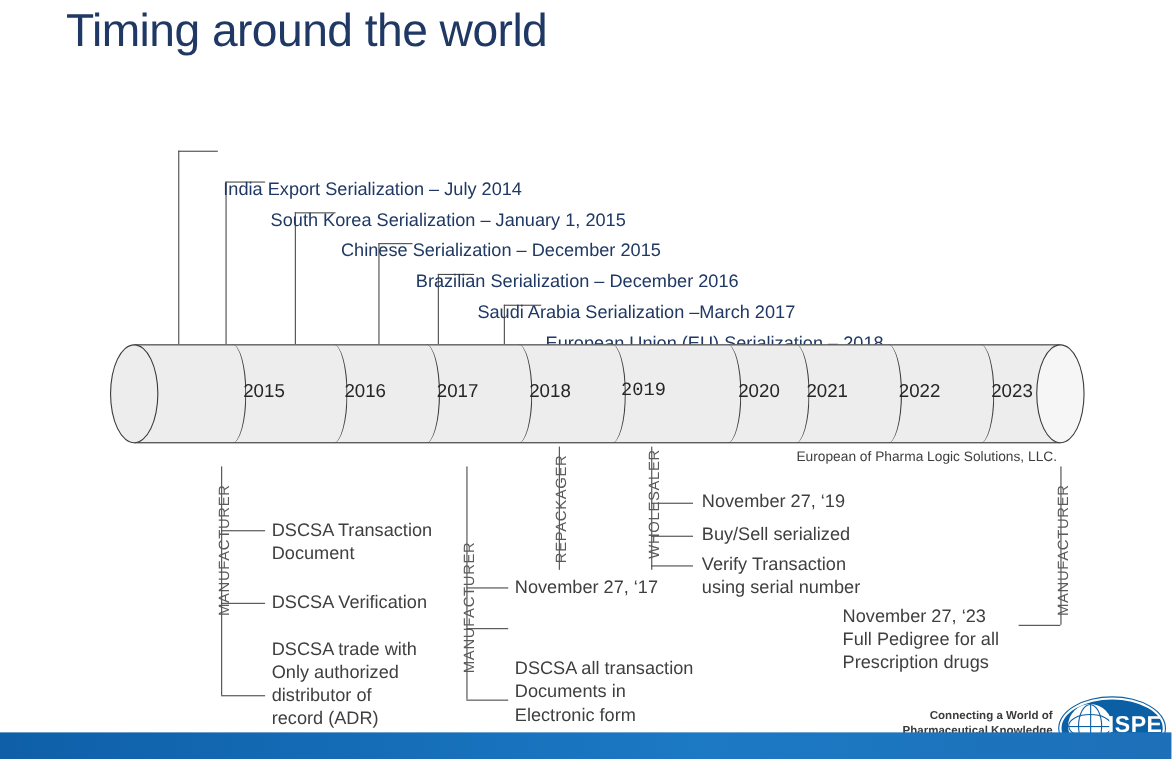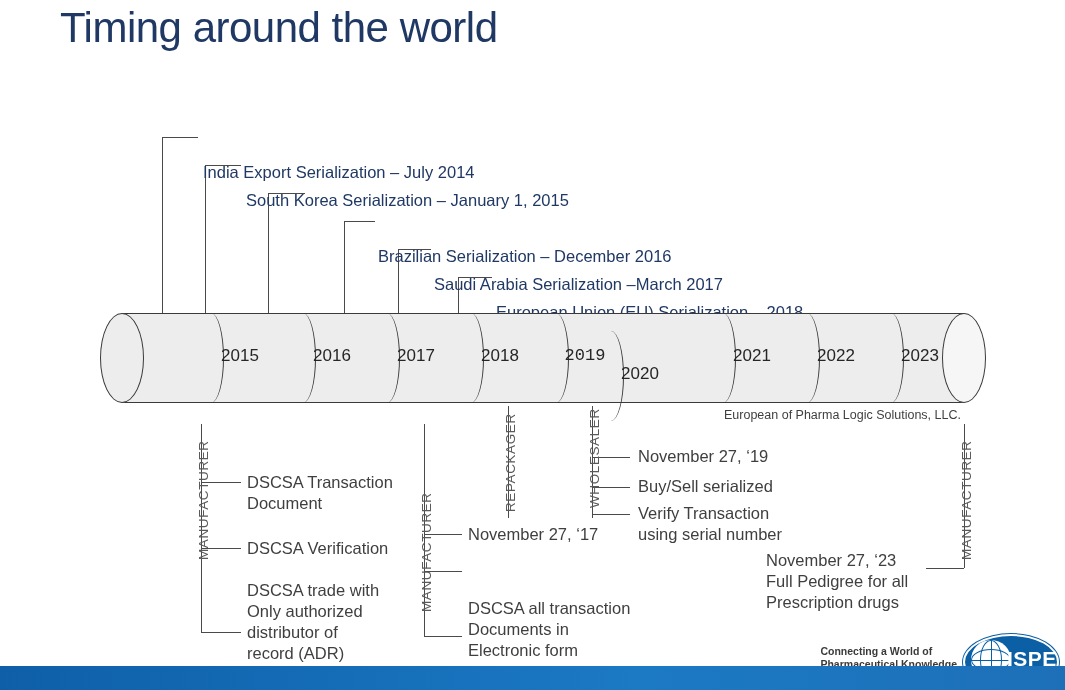--- a/index.html
+++ b/index.html
@@ -148,20 +148,21 @@
   .footer-bar .inner {
     position: absolute;
     left: 0; top: 0;
     width: 1065px; height: 24px;
     background: linear-gradient(to right,#0E5FA8 0%, #1C79C4 60%, #1D70B8 100%);
   }
   .tagline {
     position: absolute;
     right: 108px;
     top: 645px;
+    text-align: right;
     font-size: 10.5px;
     color: #3a3a3a;
     font-weight: bold;
     line-height: 1.25;
     white-space: pre-line;
   }
   .logo {
     position: absolute;
     right: 10px;
     top: 634px;
@@ -243,20 +244,21 @@
   <div class="hline" style="left:344px; top:221px; width:31px;"></div>
 
   <div class="vline" style="left:398px; top:249px; height:64px;"></div>
   <div class="hline" style="left:398px; top:249px; width:33px;"></div>
 
   <div class="vline" style="left:458px; top:277px; height:36px;"></div>
   <div class="hline" style="left:458px; top:277px; width:34px;"></div>
 
   <div class="top-label" style="left:203px; top:135px;">India Export Serialization – July 2014</div>
   <div class="top-label" style="left:246px; top:163px;">South Korea Serialization – January 1, 2015</div>
+  <div class="top-label" style="left:310px; top:191px;">Chinese Serialization – December 2015</div>
   <div class="top-label" style="left:378px; top:219px;">Brazilian Serialization – December 2016</div>
   <div class="top-label" style="left:434px; top:247px;">Saudi Arabia Serialization –March 2017</div>
   <div class="top-label" style="left:496px; top:275px;">European Union (EU) Serialization – 2018</div>
 
   <div class="cylinder">
     <div class="cyl-body"></div>
     <div class="cyl-cap left"></div>
     <div class="cyl-cap right"></div>
 
     <div class="year-cell" style="left:98px;">
@@ -272,21 +274,21 @@
         <div class="year-label">2017</div>
       </div>
     <div class="year-cell" style="left:358px;">
         <div class="year-div"></div>
         <div class="year-label">2018</div>
       </div>
     <div class="year-cell" style="left:443px;font-family:Liberation Mono, monospace;">
         <div class="year-div"></div>
         <div class="year-label">2019</div>
       </div>
-    <div class="year-cell" style="left:498px;margin-top:18px;">
+    <div class="year-cell" style="left:548px;">
         <div class="year-div"></div>
         <div class="year-label">2020</div>
       </div>
     <div class="year-cell" style="left:610px;">
         <div class="year-div"></div>
         <div class="year-label">2021</div>
       </div>
     <div class="year-cell" style="left:694px;">
         <div class="year-div"></div>
         <div class="year-label">2022</div>

